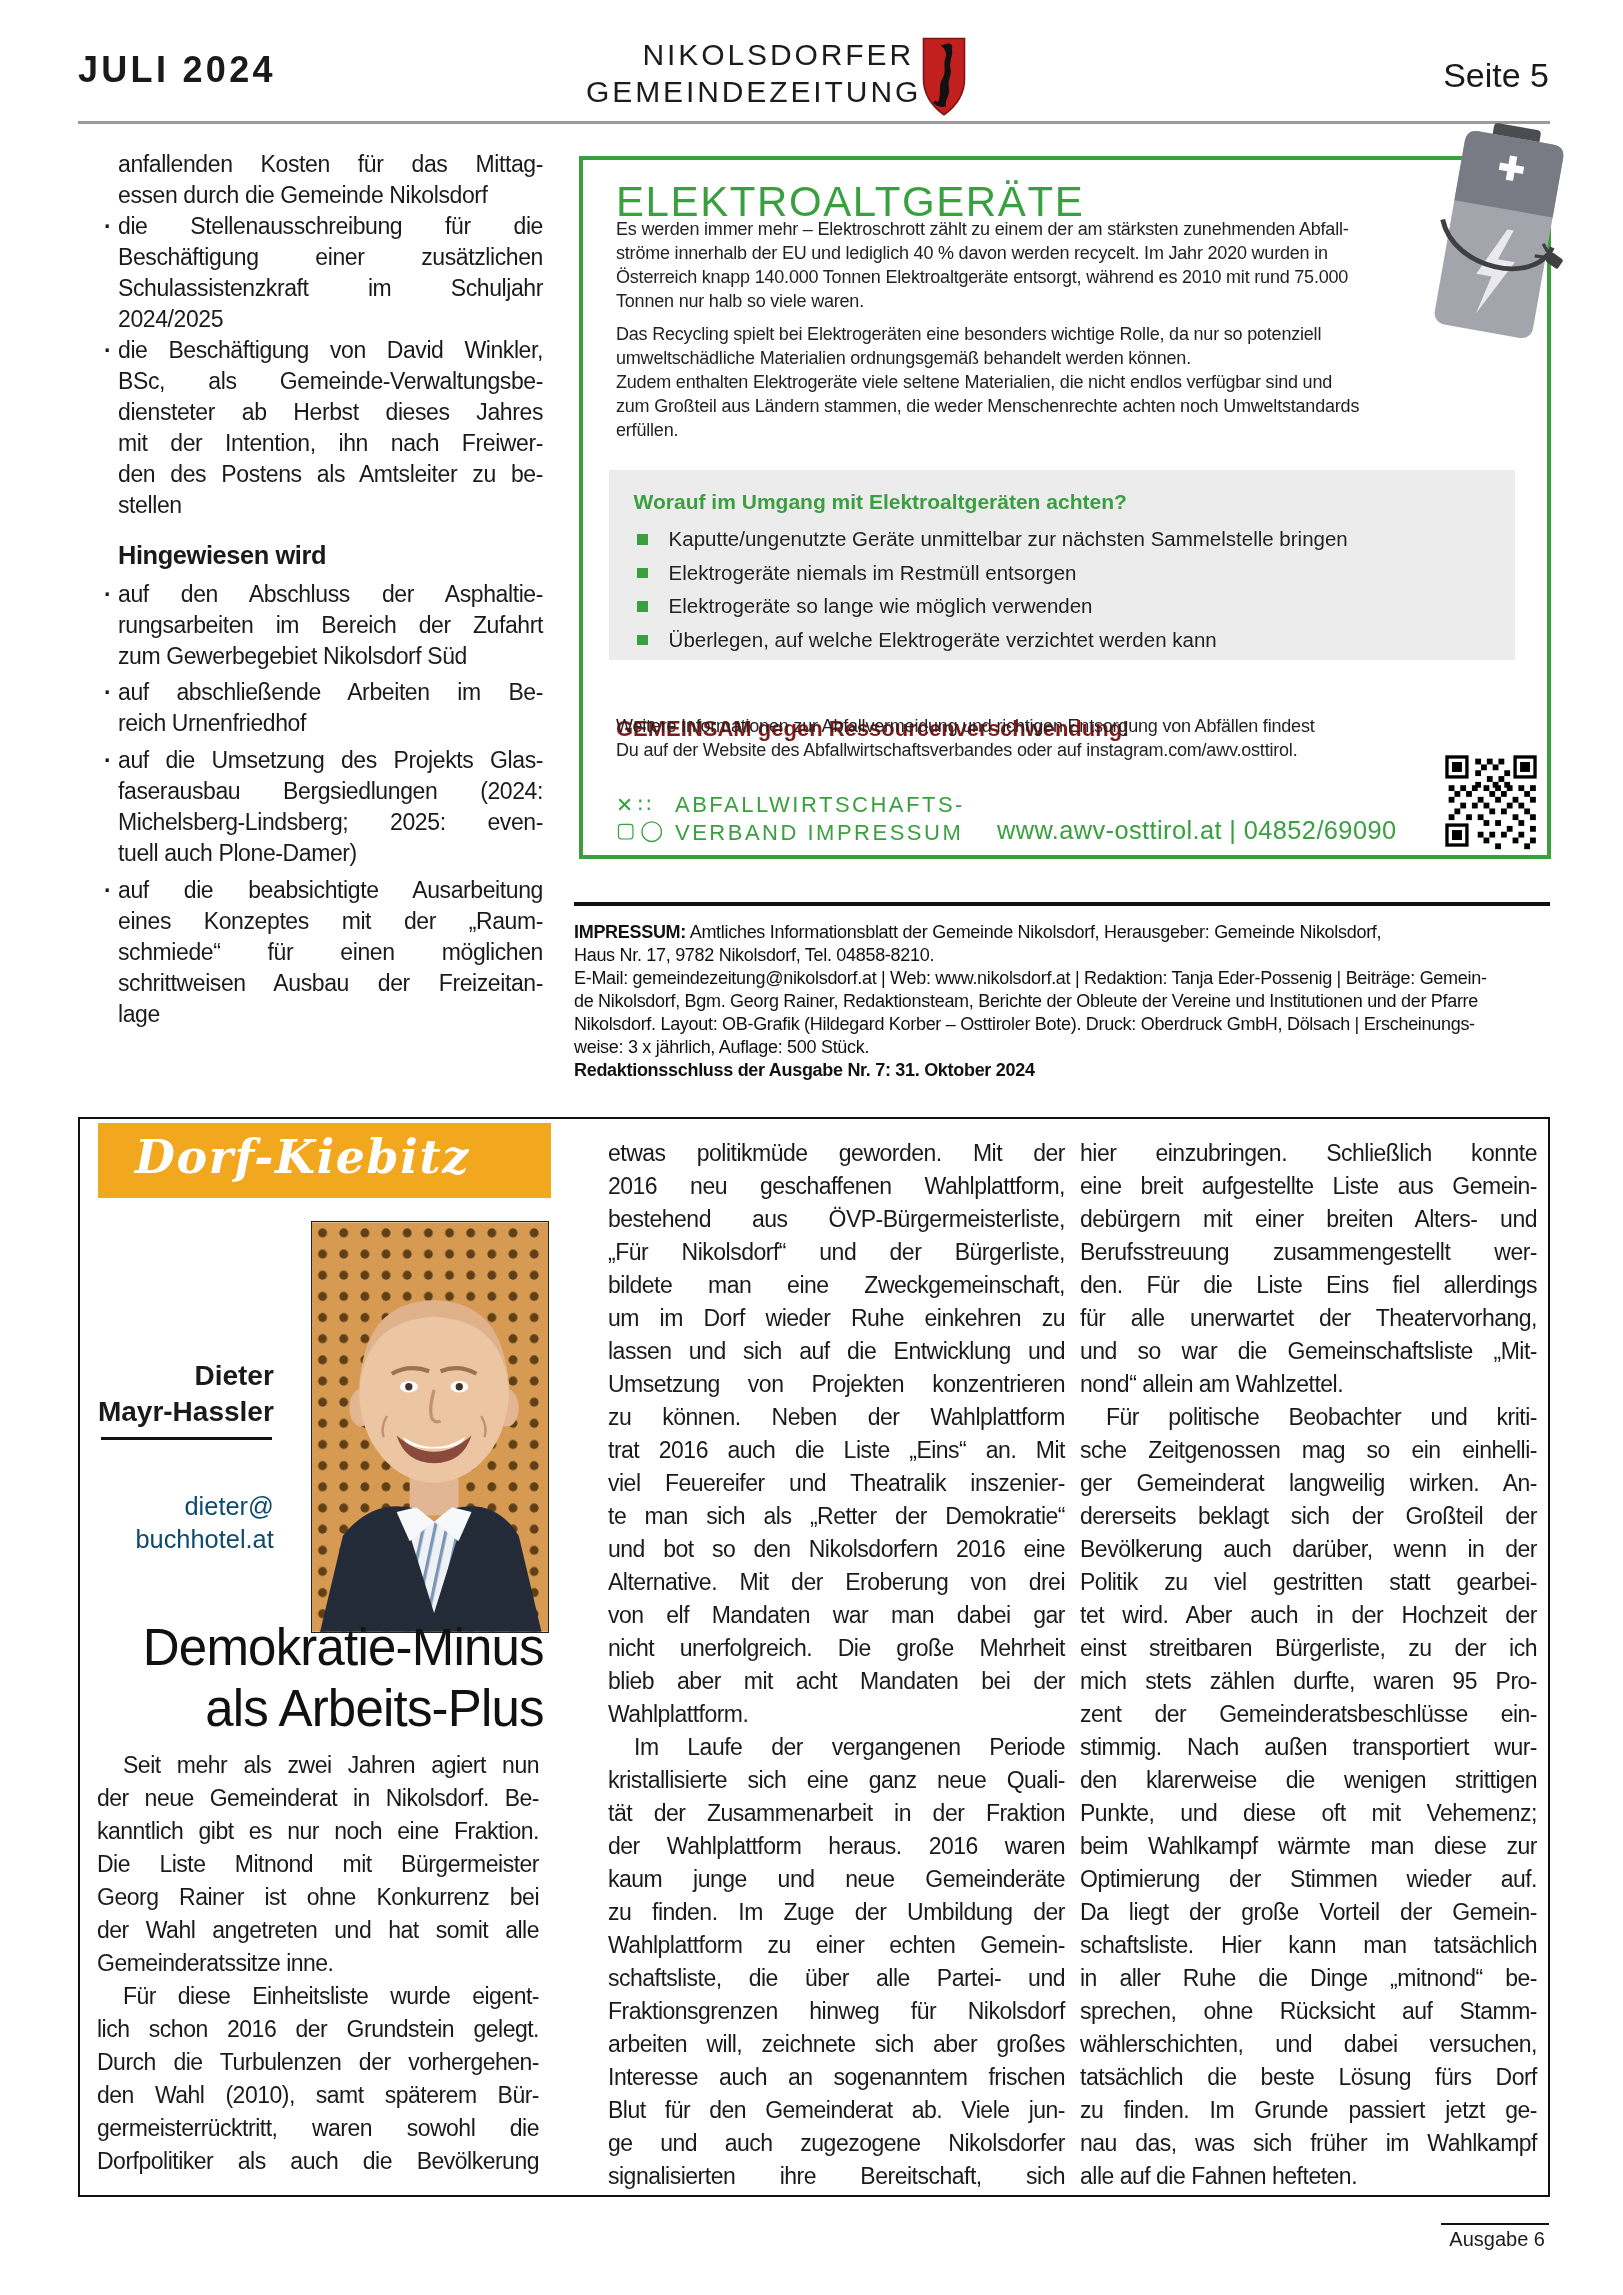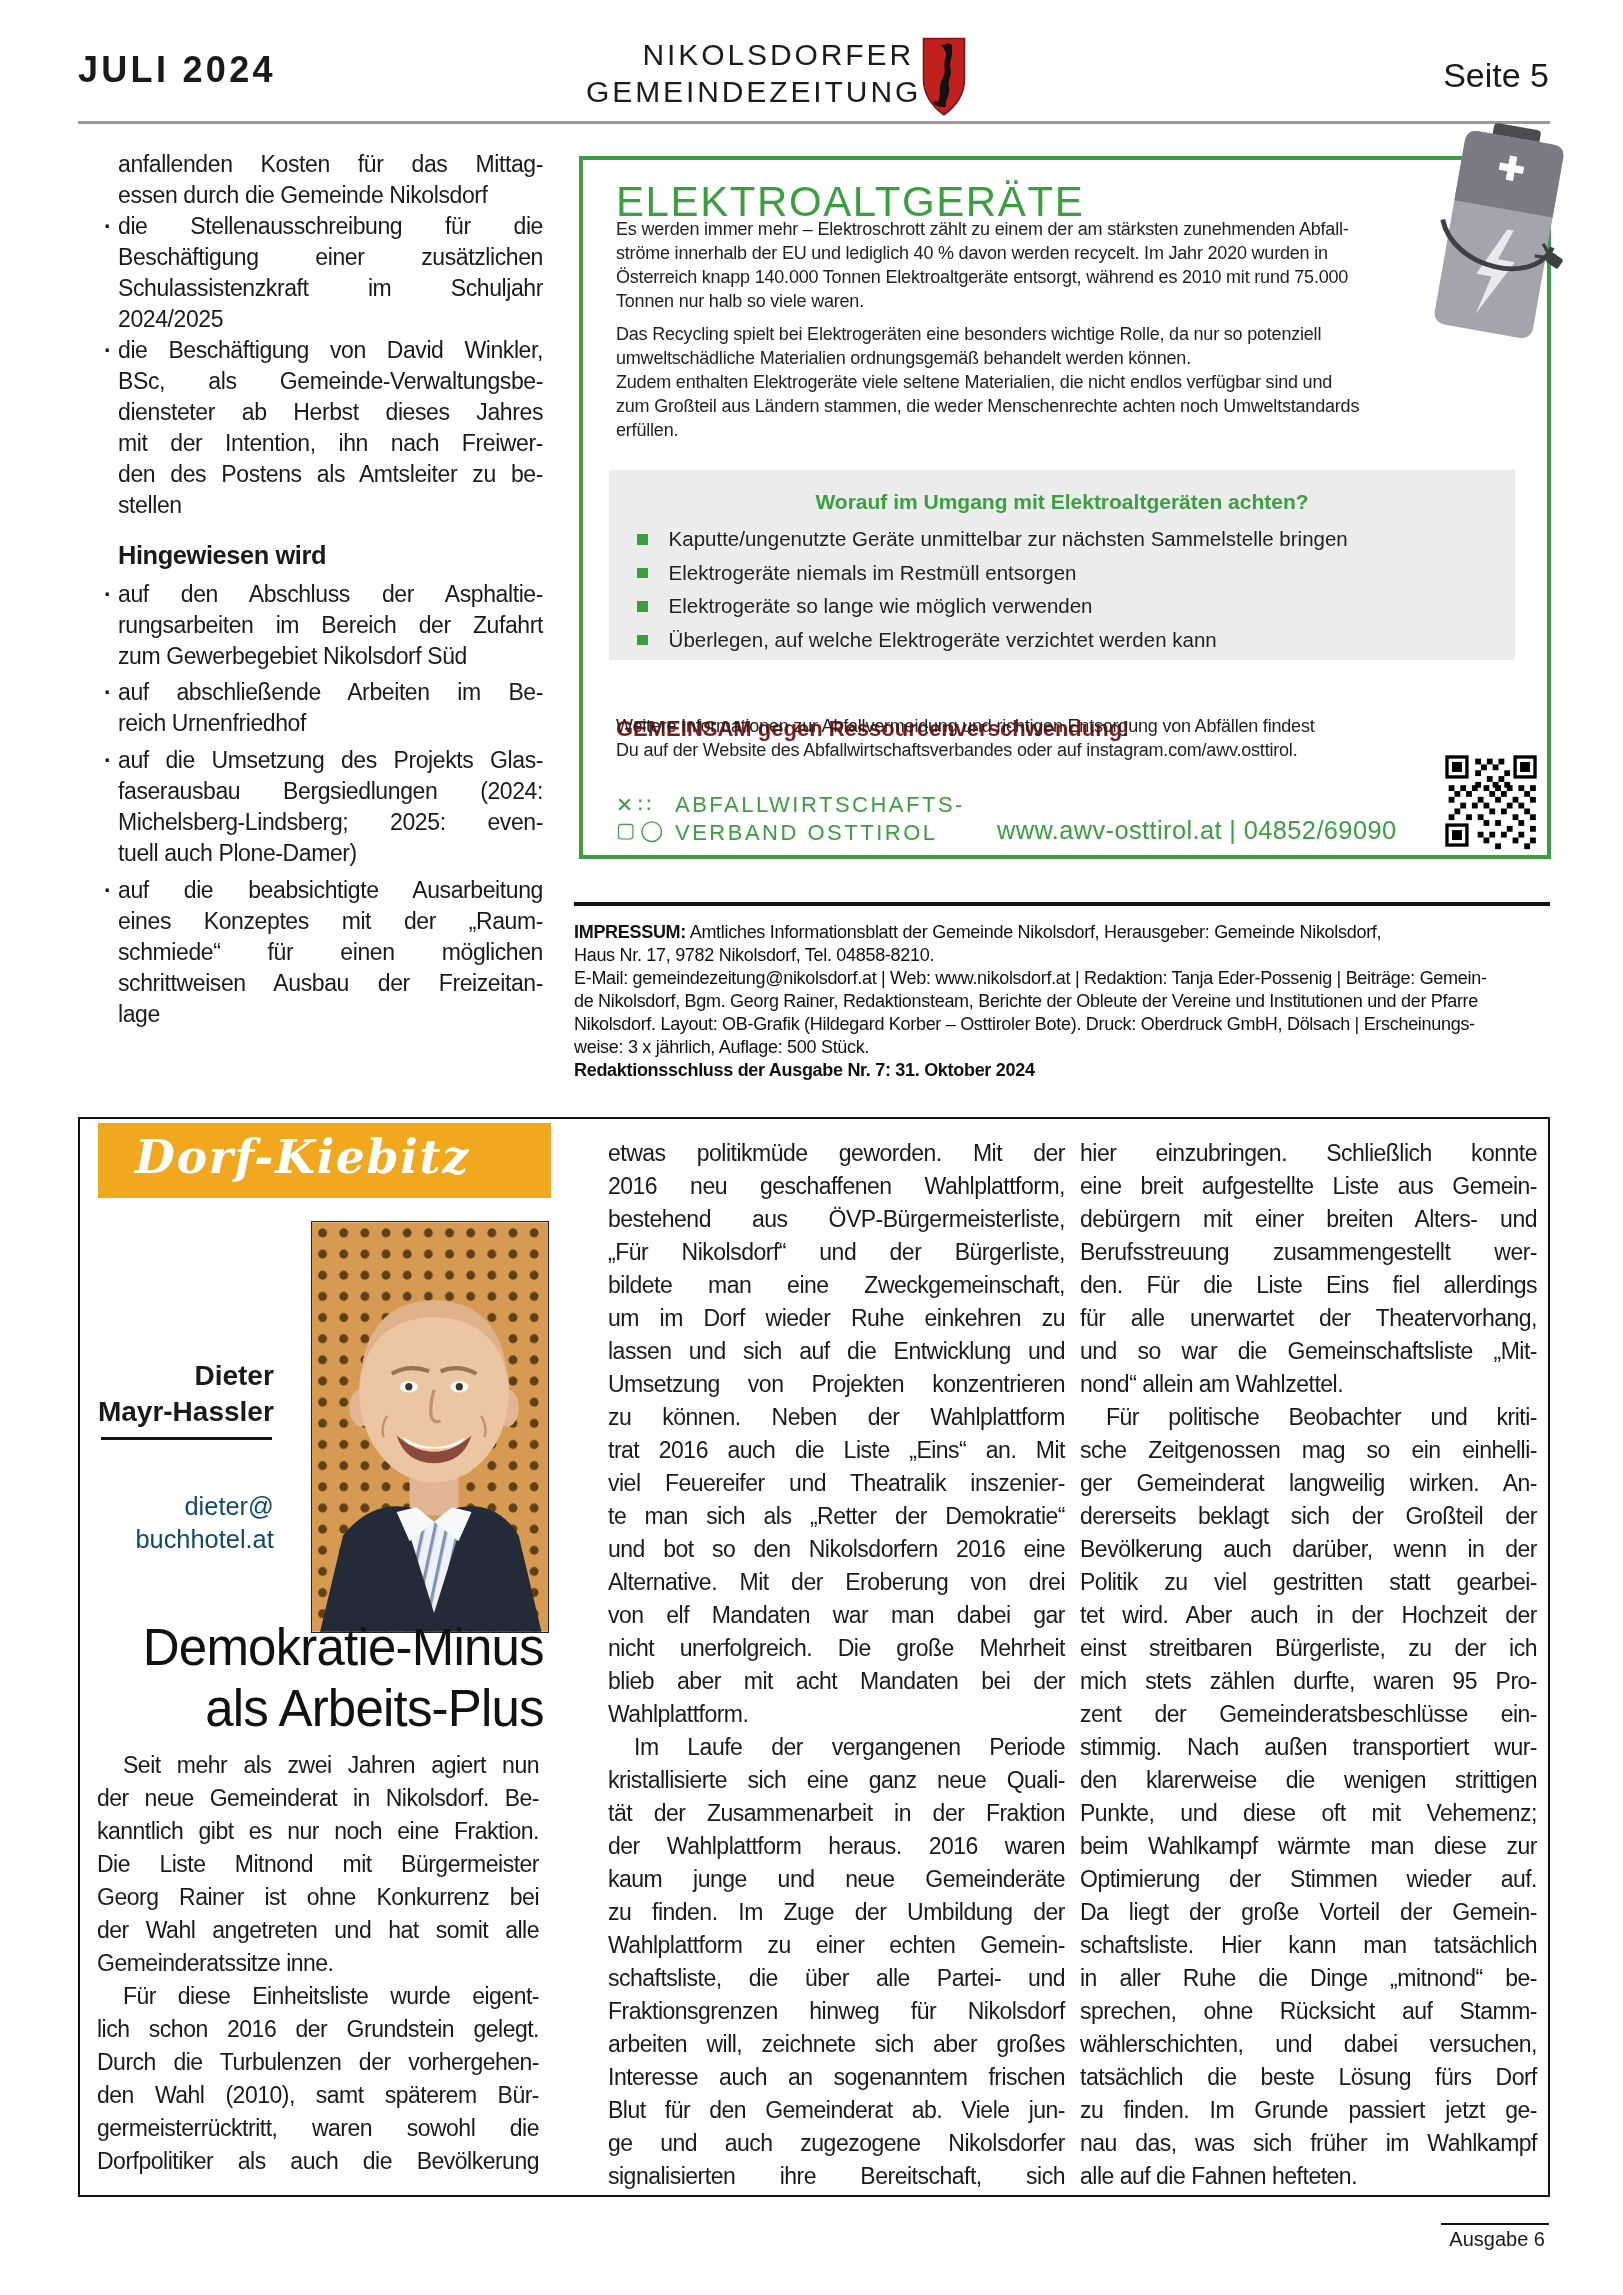--- a/index.html
+++ b/index.html
@@ -32,21 +32,21 @@
   
   .ewaste-box{left:579px;top:156px;width:972px;height:703px;border:4.1px solid #3aa03f;
               box-sizing:border-box;background:#fff;}
   .ewaste-title{left:33px;top:18px;font-size:42px;letter-spacing:1.6px;color:#3aa03f;}
   .gpara{font-size:18px;letter-spacing:-0.2px;color:#222;}
   .gpara div{line-height:24px;}
   .gp1{left:33px;top:57px;width:828px;}
   .gp2{left:33px;top:162px;width:844px;}
   .tips-box{left:26px;top:310px;width:906px;height:190px;background:#ececec;box-sizing:border-box;
             padding:19.7px 24.6px;}
-  .tips-heading{font-size:21px;font-weight:700;color:#3aa03f;margin-bottom:14.8px;text-align:center;}
+  .tips-heading{font-size:21px;font-weight:700;color:#3aa03f;margin-bottom:14.8px;}
   .tip-row{display:flex;align-items:flex-start;margin-bottom:11.5px;}
   .tip-square{width:10.7px;height:10.7px;background:#3aa03f;margin:5.7px 21px 0 3.3px;flex:0 0 10.7px;}
   .tip-text{font-size:20.5px;line-height:22px;color:#222;}
   .slogan{left:33px;top:508px;font-size:22px;font-weight:700;color:#7f1d1d;margin-top:48px;}
   .ewaste-info{left:33px;top:554px;width:787px;}
   .awv-mark{left:33px;top:633px;width:52px;color:#3aa03f;font-size:20.5px;line-height:24.6px;letter-spacing:4.9px;}
   .awv-text{left:92px;top:631px;color:#3aa03f;font-size:22px;line-height:28px;letter-spacing:2.5px;}
   .awv-contact{left:414px;top:656px;color:#3aa03f;font-size:25.4px;letter-spacing:0.4px;}
   .qr{left:859px;top:592px;width:98px;height:98px;}
   .battery{left:1428px;top:123px;width:139px;height:221px;z-index:5;}
@@ -174,21 +174,21 @@
       <div class="tl"><span class="lt">Weitere Informationen zur Abfallvermeidung und richtigen Entsorgung von Abfällen findest</span></div>
       <div class="tl"><span class="lt">Du auf der Website des Abfallwirtschaftsverbandes oder auf instagram.com/awv.osttirol.</span></div>
     </div>
 
   <div class="abs awv-mark">
     <div>✕∷</div>
     <div>▢◯</div>
   </div>
   <div class="abs awv-text">
     <div>ABFALLWIRTSCHAFTS-</div>
-    <div>VERBAND OSTTIROL</div>
+    <div>VERBAND IMPRESSUM</div>
   </div>
   <div class="abs awv-contact">www.awv-osttirol.at | 04852/69090</div>
 
   <svg class="abs qr" viewBox="0 0 118 118">
     <rect width="118" height="118" fill="#fff"></rect>
     <g fill="#000">
       <rect x="4" y="4" width="28" height="28"></rect>
         <rect x="86" y="4" width="28" height="28"></rect>
         <rect x="4" y="86" width="28" height="28"></rect>
       <rect x="8" y="8" width="20" height="20" fill="#fff"></rect>

